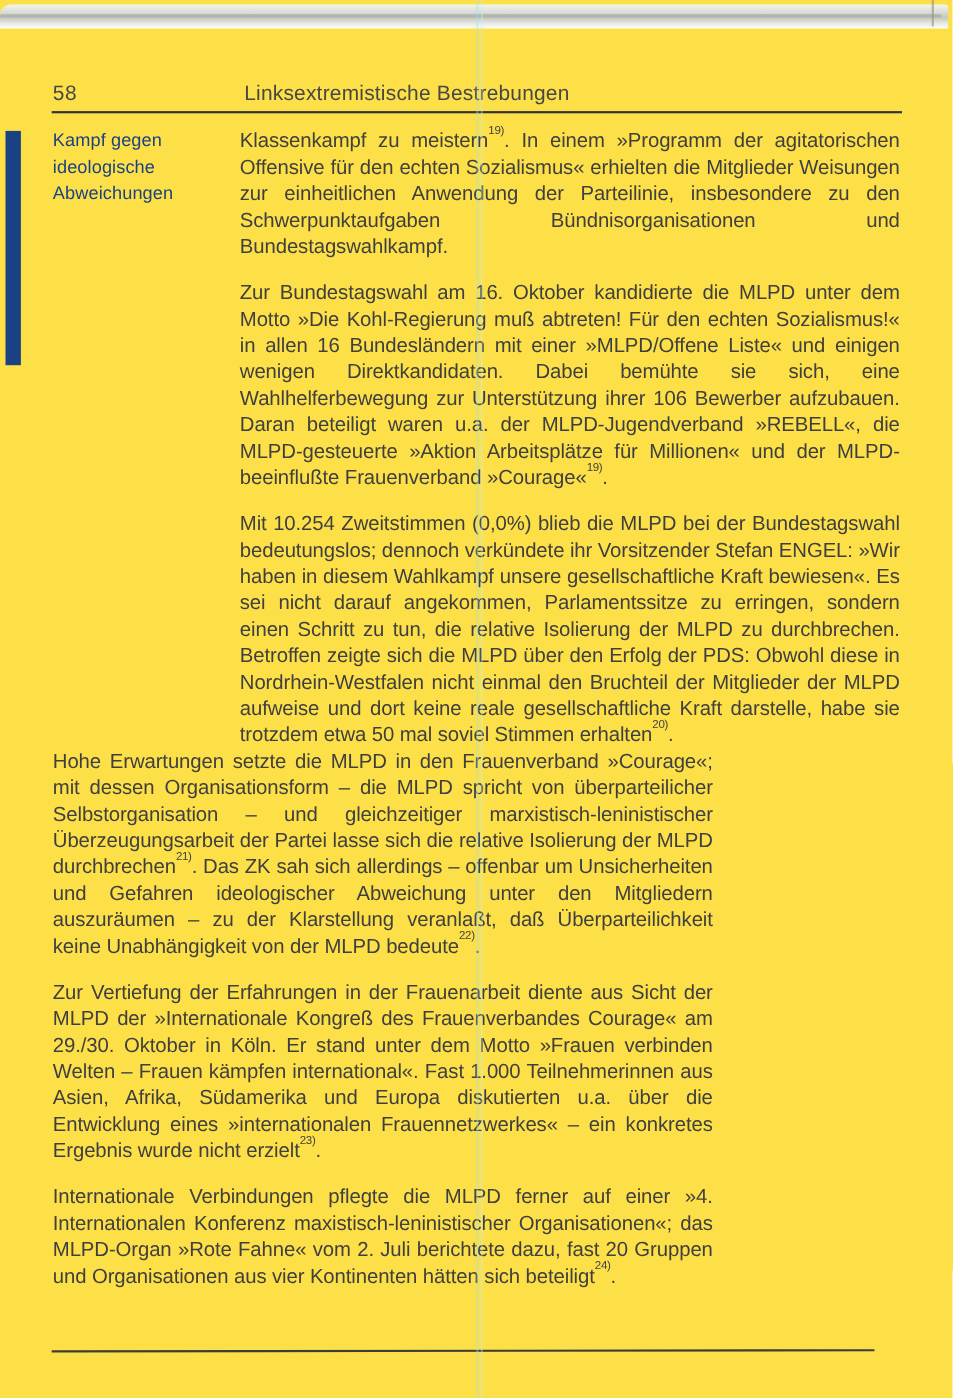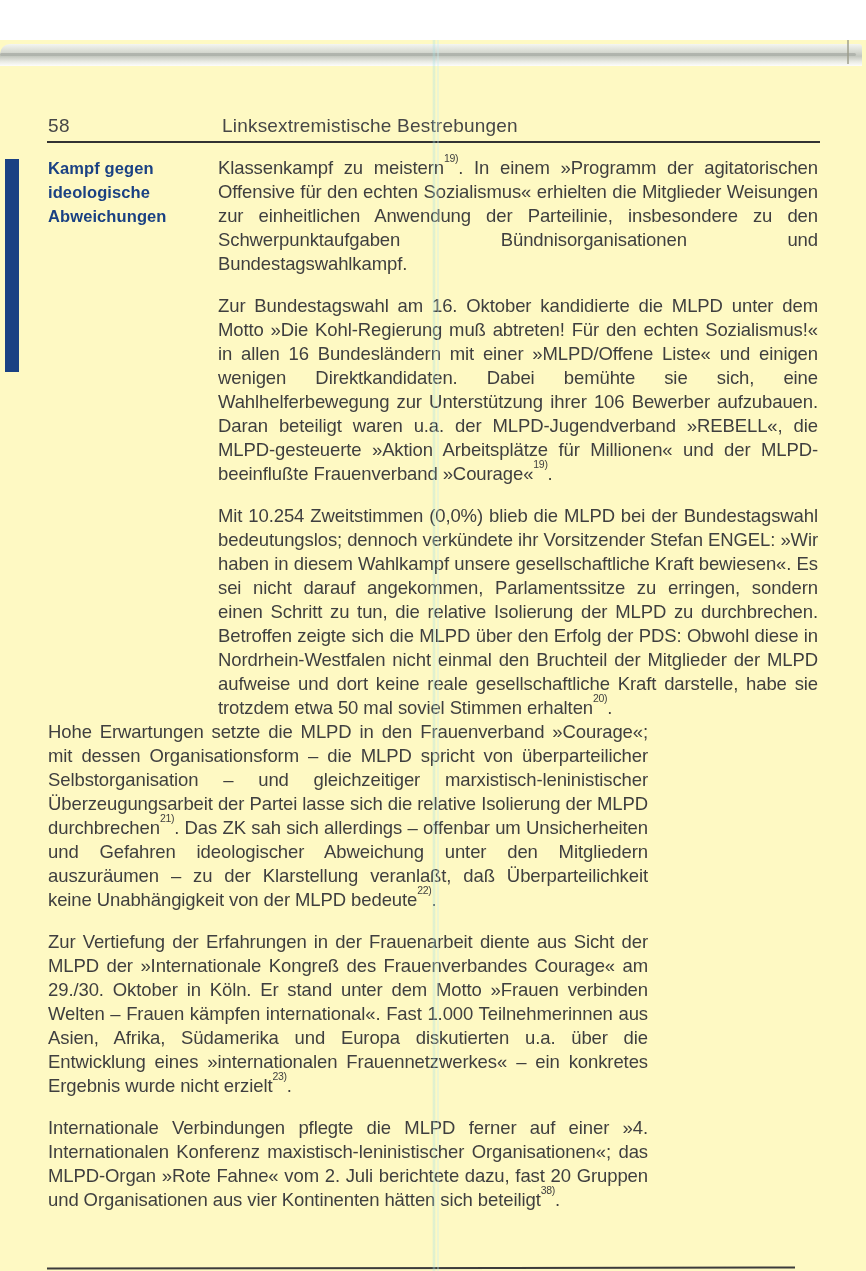--- a/index.html
+++ b/index.html
@@ -11,22 +11,21 @@
   html, body { background: #ffffff; }
   body {
     font-family: "Liberation Sans", "DejaVu Sans", sans-serif;
     width: 866px; height: 1271px;
     position: relative;
     overflow: hidden;
     color: var(--ink);
   }
   .page {
     position: absolute; inset: 0;
-    background: #fef9c3;
-    margin-top: 40px;
+    background: #fde047;
   }
   
   .scan-top-band {
     position: absolute; left: 0; right: 4px; top: 4px; height: 22px;
     background: linear-gradient(#f4f5f0 0%, #d7dad2 35%, #c3c7bf 55%, #e9ebe4 80%, #fdfdfc 100%);
     border-radius: 10px 3px 0 0;
   }
   .scan-top-line {
     position: absolute; left: 0; right: 10px; top: 13px; height: 3px;
     background: #a9aea6; border-radius: 3px; opacity: .8;
@@ -63,21 +62,21 @@
     position: absolute; left: 5px; top: 119px; width: 14px; height: 213px;
     background: var(--accent);
   }
   
   .content {
     position: absolute; left: 48px; top: 116px; width: 770px;
   }
   .section-row { display: flex; align-items: flex-start; }
   .margin-heading {
     flex: 0 0 170px; width: 170px; padding-right: 14px;
-    font-size: 16.5px; font-weight: bold; line-height: 24px;
+    font-size: 16.5px; font-weight: normal; line-height: 24px;
     color: var(--accent); letter-spacing: .1px;
   }
   .text-col { flex: 0 0 600px; width: 600px; }
   p.body-paragraph {
     margin: 0 0 18px 0;
     font-size: 18.5px; line-height: 24px;
     text-align: justify;
     color: var(--ink);
     letter-spacing: -0.1px;
   }
@@ -115,21 +114,21 @@
         <div class="text-col">
           <p class="body-paragraph">Klassenkampf zu meistern<sup class="fn">19)</sup>. In einem »Programm der agitatorischen Offensive für den echten Sozialismus« erhielten die Mitglieder Weisungen zur einheitlichen Anwendung der Parteilinie, insbesondere zu den Schwerpunktaufgaben Bündnisorganisationen und Bundestagswahlkampf.</p>
           <p class="body-paragraph">Zur Bundestagswahl am 16. Oktober kandidierte die MLPD unter dem Motto »Die Kohl-Regierung muß abtreten! Für den echten Sozialismus!« in allen 16 Bundesländern mit einer »MLPD/Offene Liste« und einigen wenigen Direktkandidaten. Dabei bemühte sie sich, eine Wahlhelferbewegung zur Unterstützung ihrer 106 Bewerber aufzubauen. Daran beteiligt waren u.a. der MLPD-Jugendverband »REBELL«, die MLPD-gesteuerte »Aktion Arbeitsplätze für Millionen« und der MLPD-beeinflußte Frauenverband »Courage«<sup class="fn">19)</sup>.</p>
           <p class="body-paragraph">Mit 10.254 Zweitstimmen (0,0%) blieb die MLPD bei der Bundestagswahl bedeutungslos; dennoch verkündete ihr Vorsitzender Stefan ENGEL: »Wir haben in diesem Wahlkampf unsere gesellschaftliche Kraft bewiesen«. Es sei nicht darauf angekommen, Parlamentssitze zu erringen, sondern einen Schritt zu tun, die relative Isolierung der MLPD zu durchbrechen. Betroffen zeigte sich die MLPD über den Erfolg der PDS: Obwohl diese in Nordrhein-Westfalen nicht einmal den Bruchteil der Mitglieder der MLPD aufweise und dort keine reale gesellschaftliche Kraft darstelle, habe sie trotzdem etwa 50 mal soviel Stimmen erhalten<sup class="fn">20)</sup>.</p>
         </div>
       </section>
       <section class="section-row">
         <div class="text-col">
           <p class="body-paragraph">Hohe Erwartungen setzte die MLPD in den Frauenverband »Courage«; mit dessen Organisationsform – die MLPD spricht von überparteilicher Selbstorganisation – und gleichzeitiger marxistisch-leninistischer Überzeugungsarbeit der Partei lasse sich die relative Isolierung der MLPD durchbrechen<sup class="fn">21)</sup>. Das ZK sah sich allerdings – offenbar um Unsicherheiten und Gefahren ideologischer Abweichung unter den Mitgliedern auszuräumen – zu der Klarstellung veranlaßt, daß Überparteilichkeit keine Unabhängigkeit von der MLPD bedeute<sup class="fn">22)</sup>.</p>
           <p class="body-paragraph">Zur Vertiefung der Erfahrungen in der Frauenarbeit diente aus Sicht der MLPD der »Internationale Kongreß des Frauenverbandes Courage« am 29./30. Oktober in Köln. Er stand unter dem Motto »Frauen verbinden Welten – Frauen kämpfen international«. Fast 1.000 Teilnehmerinnen aus Asien, Afrika, Südamerika und Europa diskutierten u.a. über die Entwicklung eines »internationalen Frauennetzwerkes« – ein konkretes Ergebnis wurde nicht erzielt<sup class="fn">23)</sup>.</p>
-          <p class="body-paragraph">Internationale Verbindungen pflegte die MLPD ferner auf einer »4. Internationalen Konferenz maxistisch-leninistischer Organisationen«; das MLPD-Organ »Rote Fahne« vom 2. Juli berichtete dazu, fast 20 Gruppen und Organisationen aus vier Kontinenten hätten sich beteiligt<sup class="fn">38)</sup>.</p>
+          <p class="body-paragraph">Internationale Verbindungen pflegte die MLPD ferner auf einer »4. Internationalen Konferenz maxistisch-leninistischer Organisationen«; das MLPD-Organ »Rote Fahne« vom 2. Juli berichtete dazu, fast 20 Gruppen und Organisationen aus vier Kontinenten hätten sich beteiligt<sup class="fn">24)</sup>.</p>
         </div>
       </section>
     </main>
 
   <div class="bottom-rule"></div>
 
   <div class="scan-vline"></div>
   <div class="scan-vline-2"></div>
 </div>
 

